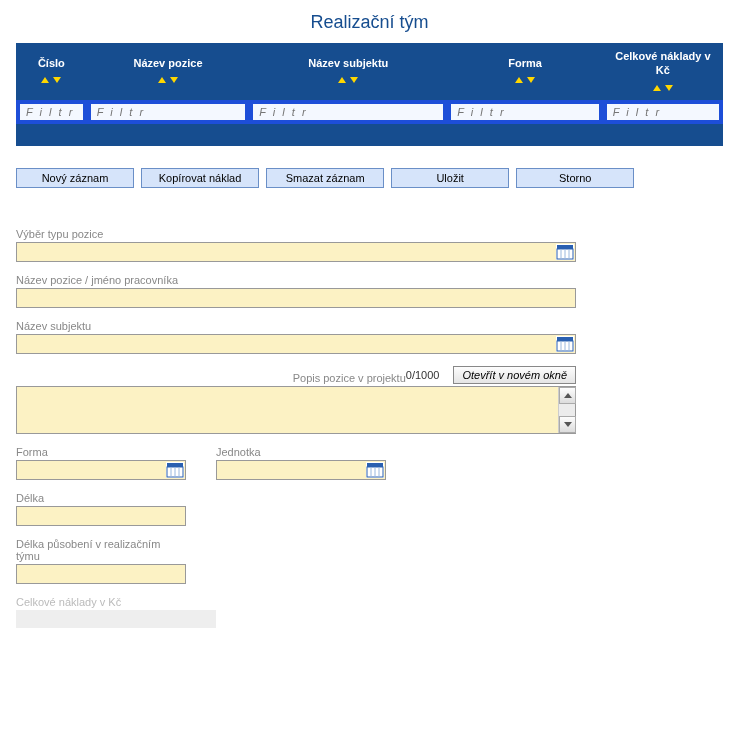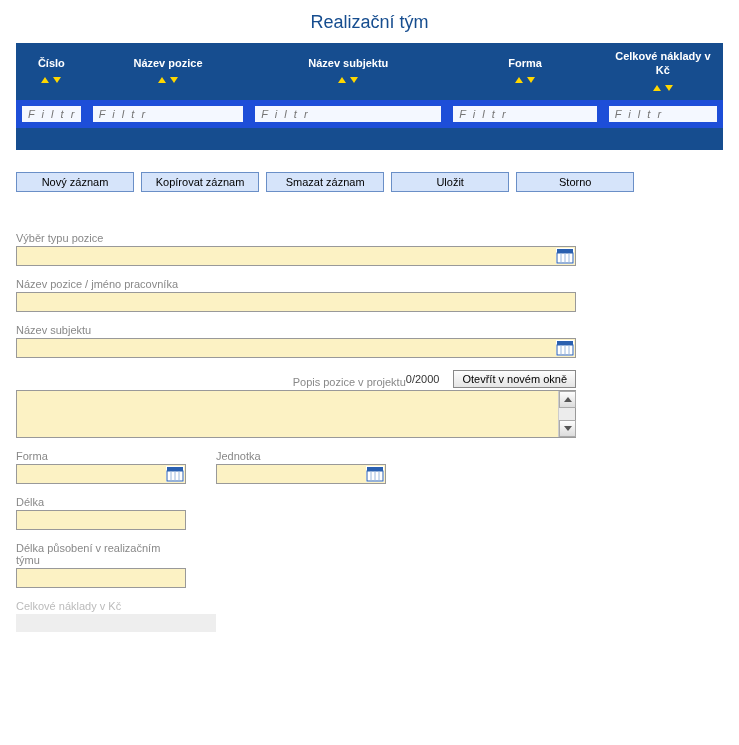--- a/index.html
+++ b/index.html
@@ -55,21 +55,21 @@
     border-right: 4px solid transparent;
     border-top: 6px solid #ffd700;
   }
   .grid-filter td {
     background: #e8f0ff;
     padding: 0;
     border-bottom: 1px solid #164d8f;
   }
   .grid-filter input {
     width: 100%;
-    border: 6px solid #1d4ed8;
+    border: 4px solid #1d4ed8;
     background: #f4f8ff;
     padding: 2px 6px;
     font-style: italic;
     color: #bbb;
     font-size: 11px;
     letter-spacing: 2px;
   }
   .grid-footer td {
     background: #164d8f;
     height: 22px;
@@ -184,20 +184,21 @@
     font-size: 11px;
     color: #333;
     margin-right: 4px;
   }
   .open-btn {
     background: linear-gradient(#fdfdfd,#e5e5e5);
     border: 1px solid #888;
     padding: 2px 8px;
     font-size: 11px;
     cursor: pointer;
+    font-style: italic;
   }
 </style>
 </head>
 <body>
 
 <h1 class="page-title">Realizační tým</h1>
 
 <table class="grid">
   <colgroup>
     <col style="width:10%">
@@ -252,21 +253,21 @@
     <td><input placeholder="F i l t r" style=""></td>
   </tr>
   <tr class="grid-footer">
     <td colspan="5"></td>
   </tr>
 </tbody>
   </table>
 
 <div class="btn-row">
   <span class="btn">Nový záznam</span>
-  <span class="btn">Kopírovat záznam</span>
+  <span class="btn">Kopírovat náklad</span>
   <span class="btn">Smazat záznam</span>
   <span class="btn">Uložit</span>
   <span class="btn">Storno</span>
 </div>
 
 <div class="form-area">
 
   <div class="field">
     <div class="field-label">Výběr typu pozice</div>
     <div class="input-wrap">
@@ -303,21 +304,21 @@
             <line x1="13" y1="5" x2="13" y2="15" stroke="#9ab8de"></line>
           </svg>
       </span>
     </div>
   </div>
 
   <div class="field">
     <div style="display:flex;justify-content:flex-end;align-items:flex-end;">
       <div class="field-label">Popis pozice v projektu</div>
       <div class="desc-meta">
-        <span class="counter">0/2000</span>
+        <span class="counter">0/1000</span>
         <button class="open-btn">Otevřít v novém okně</button>
       </div>
     </div>
     <div class="textarea-wrap">
       <textarea style=""></textarea>
       <div class="scroll-rail">
         <div class="scroll-btn top">
             <span></span>
           </div>
         <div class="scroll-btn bot">

